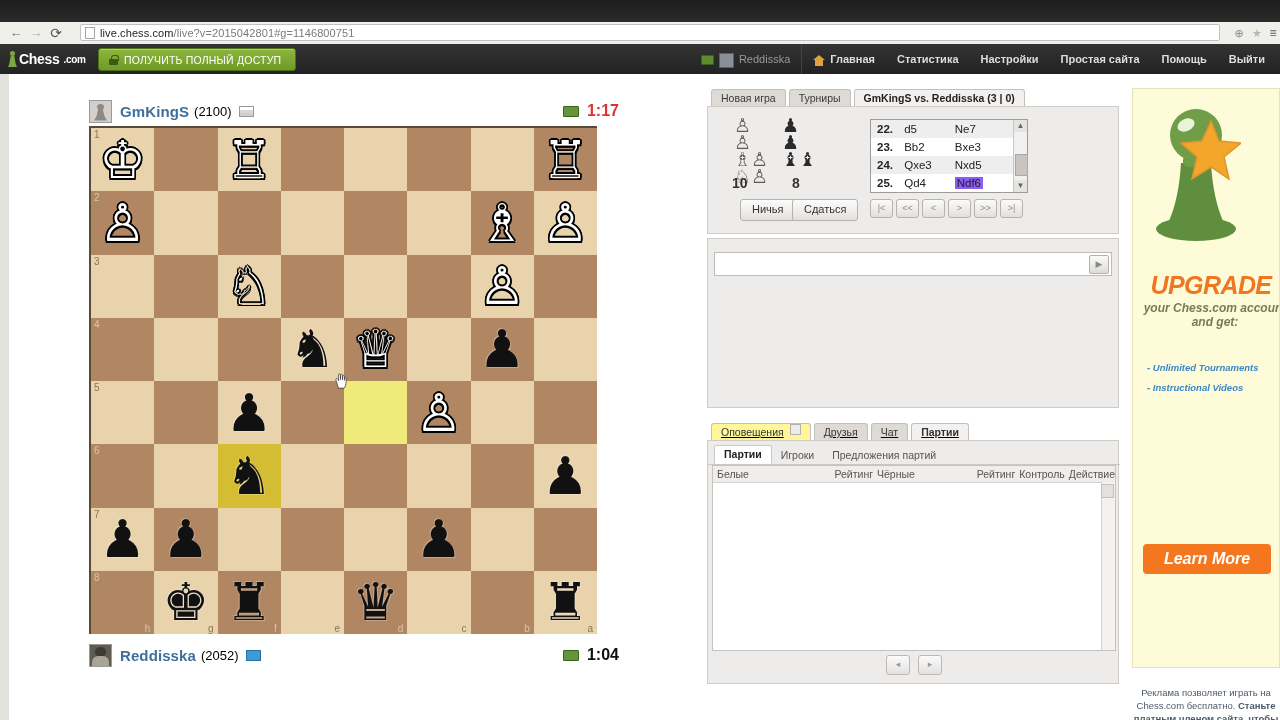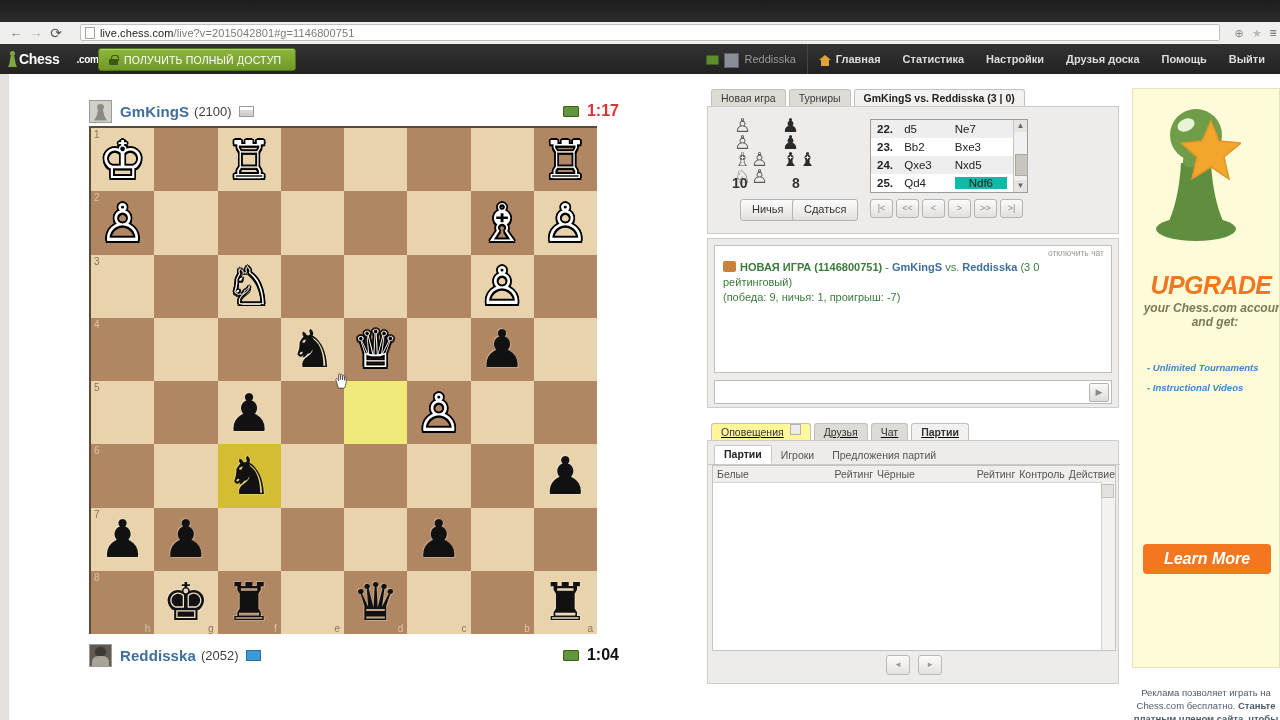--- a/index.html
+++ b/index.html
@@ -37,21 +37,21 @@
   
   #site-header{position:absolute;left:0;top:44px;width:1280px;height:30px;background:#2b2b2b;
      background:linear-gradient(#333,#222);border-bottom:1px solid #111;}
   #logo{position:absolute;left:8px;top:4px;height:22px;display:flex;align-items:center;color:#fff;
      font-weight:bold;font-size:14px;letter-spacing:-.3px;}
   #logo .pawn{display:inline-block;width:9px;height:18px;margin-right:2px;position:relative;}
   #logo .pawn:before{content:"";position:absolute;left:2px;top:1px;width:5px;height:5px;border-radius:50%;
      background:#7fa73f;}
   #logo .pawn:after{content:"";position:absolute;left:0px;top:6px;width:9px;height:11px;
      background:#7fa73f;clip-path:polygon(30% 0,70% 0,85% 70%,100% 100%,0 100%,15% 70%);}
-  #logo .dotcom{font-size:10px;font-weight:bold;margin-left:17px;}
+  #logo .dotcom{font-size:10px;font-weight:bold;margin-left:4px;}
   #upgrade-btn{position:absolute;left:98px;top:4px;height:21px;padding:0 14px 0 10px;
      background:linear-gradient(#8db63c,#6f9a28);border:1px solid #4e7415;border-radius:3px;
      color:#fff;font-size:10.5px;font-weight:normal;letter-spacing:.2px;display:flex;align-items:center;
      text-transform:uppercase;cursor:pointer;box-shadow:inset 0 1px 0 rgba(255,255,255,.3);}
   #lock-icon{width:9px;height:10px;margin-right:6px;position:relative;display:inline-block;}
   #lock-icon:before{content:"";position:absolute;left:1.5px;top:0;width:6px;height:5px;
      border:1.5px solid #3e5a12;border-bottom:none;border-radius:3px 3px 0 0;}
   #lock-icon:after{content:"";position:absolute;left:0;top:4px;width:9px;height:6px;background:#3e5a12;
      border-radius:1px;}
   #topnav{position:absolute;right:4px;top:0;height:30px;display:flex;align-items:center;}
@@ -82,21 +82,21 @@
   .pl-avatar.white-av:before{content:"";position:absolute;left:7px;top:3px;width:7px;height:6px;
      border-radius:50%;background:#8d8a84;}
   .pl-avatar.white-av:after{content:"";position:absolute;left:4px;top:8px;width:13px;height:12px;
      background:#8d8a84;clip-path:polygon(33% 0,67% 0,80% 62%,100% 100%,0 100%,20% 62%);}
   .pl-avatar.dark-av{background:#5f5b52;}
   .pl-avatar.dark-av:before{content:"";position:absolute;left:5px;top:2px;width:11px;height:9px;
      border-radius:50% 50% 40% 40%;background:#3c3a35;}
   .pl-avatar.dark-av:after{content:"";position:absolute;left:2px;top:11px;width:17px;height:10px;
      background:#a9a497;border-radius:6px 6px 0 0;}
   .pl-name{font-size:15px;font-weight:bold;color:#3f6f9c;letter-spacing:.1px;}
-  .pl-rating{font-size:13px;color:#404040;margin-left:5px;}
+  .pl-rating{font-size:13px;color:#000000;margin-left:5px;}
   .flag{display:inline-block;width:13px;height:9px;margin-left:7px;vertical-align:middle;
      border:1px solid #9a9a9a;}
   .flag.ru{background:linear-gradient(#fff 0 34%,#d8d8d8 34% 67%,#cfcfcf 67%);}
   .flag.by{background:#3c9ad6;border-color:#2b6f9c;}
   .clock-wrap{position:absolute;right:0;top:0;height:30px;display:flex;align-items:center;}
   .clock-ico{width:14px;height:9px;background:#63963a;border:1px solid #3f6019;border-radius:1px;
      margin-right:8px;}
   .clock{font-size:16px;font-weight:bold;}
   .clock.red{color:#d33;}
   .clock.black{color:#111;}
@@ -151,21 +151,21 @@
   
   #movelist-box{position:absolute;left:162px;top:12px;width:158px;height:74px;background:#fff;
      border:1px solid #9f9c97;box-sizing:border-box;display:flex;}
   #movelist{flex:1;overflow:hidden;}
   .mv-row{display:flex;height:18px;align-items:center;font-size:11.5px;color:#222;}
   .mv-row:nth-child(odd){background:#eeeeee;}
   .mv-row:nth-child(even){background:#fff;}
   .mv-no{width:28px;padding-left:6px;font-weight:bold;}
   .mv-w{width:52px;}
   .mv-b{width:60px;}
-  .mv-b .hl-move{background:#14b8a6;padding:0 14px;}
+  .mv-b .hl-move{background:#8b5cf6;padding:0 2px;}
   #mv-scroll{width:13px;background:#f0f0f0;border-left:1px solid #c9c6c1;position:relative;}
   .sb-arrow{position:absolute;left:0;width:13px;height:12px;background:#e6e4e1;font-size:8px;
      line-height:12px;text-align:center;color:#666;}
   .sb-arrow.up{top:0;}
   .sb-arrow.down{bottom:0;}
   #mv-thumb{position:absolute;left:1px;top:34px;width:11px;height:20px;background:#c8c5c0;
      border:1px solid #aba8a3;}
   #nav-buttons{position:absolute;left:162px;top:92px;display:flex;gap:3px;}
   .navb{width:21px;height:17px;line-height:16px;text-align:center;font-size:9px;color:#8d8a85;
      background:linear-gradient(#fbfbfb,#e2e0dd);border:1px solid #b6b3ae;border-radius:3px;cursor:pointer;}
@@ -262,21 +262,21 @@
   </div>
   <div id="upgrade-btn">
     <span id="lock-icon"></span>
     <span>ПОЛУЧИТЬ ПОЛНЫЙ ДОСТУП</span>
   </div>
   <div id="topnav">
     <div class="topnav-item user"><span class="mini-ico"></span><span class="avatar-mini"></span><span>Reddisska</span></div>
     <div class="topnav-item"><span class="home-ico"></span><span>Главная</span></div>
     <div class="topnav-item">Статистика</div>
     <div class="topnav-item">Настройки</div>
-    <div class="topnav-item">Друзья доска</div>
+    <div class="topnav-item">Простая сайта</div>
     <div class="topnav-item">Помощь</div>
     <div class="topnav-item">Выйти</div>
   </div>
 </div>
 
 <div id="page">
   <div id="gray-left"></div>
   <div id="content">
 
     <div id="board-col">
@@ -504,27 +504,20 @@
             <div class="navb">|&lt;</div>
             <div class="navb">&lt;&lt;</div>
             <div class="navb">&lt;</div>
             <div class="navb">&gt;</div>
             <div class="navb">&gt;&gt;</div>
             <div class="navb">&gt;|</div>
           </div>
       </div>
 
       <div class="panel" id="chat-panel">
-        <div id="chat-log">
-          <div id="chat-toggle">отключить чат</div>
-          <div id="chat-msg">
-            <span class="grp-ico"></span><span class="bold">НОВАЯ ИГРА (1146800751)</span><span> - </span><span class="pname">GmKingS</span><span> vs. </span><span class="pname">Reddisska</span><span> (3 0 рейтинговый)</span>
-            <div>(победа: 9, ничья: 1, проигрыш: -7)</div>
-          </div>
-        </div>
         <div id="chat-input-row">
           <input id="chat-input" type="text" value="" style="">
           <div id="chat-send">▶</div>
         </div>
       </div>
 
       <div id="lower-tabs">
         <div class="ltab notice"><span>Оповещения</span><span class="closeb"></span></div>
         <div class="ltab">Друзья</div>
         <div class="ltab">Чат</div>

